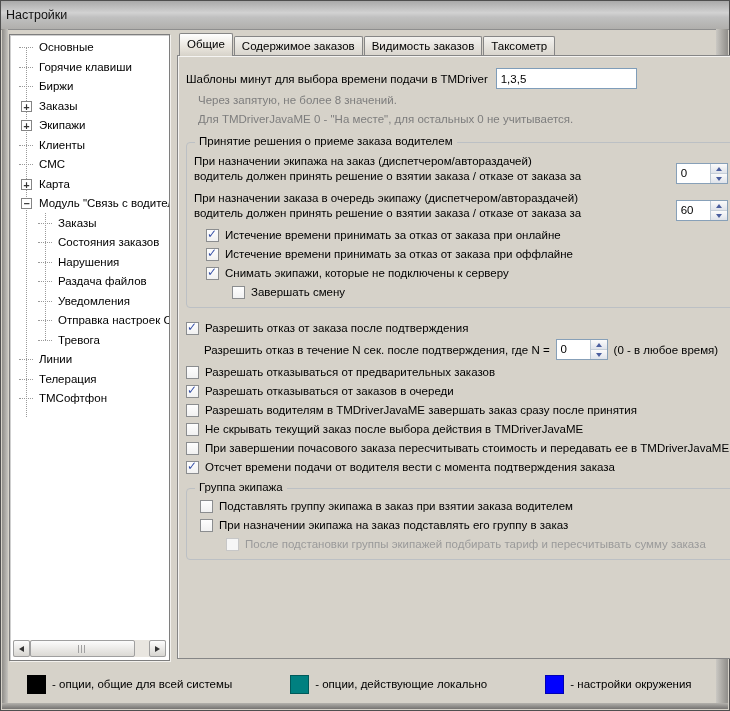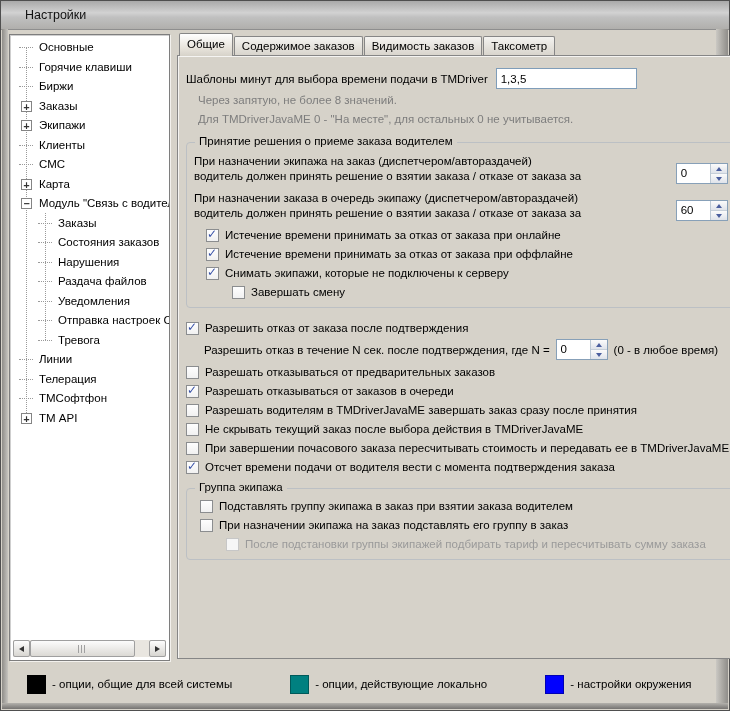--- a/index.html
+++ b/index.html
@@ -1,21 +1,21 @@
 <!DOCTYPE html>
 <html><head>
 <meta charset="utf-8">
 <style>
   html,body{margin:0;padding:0;}
   body{width:730px;height:711px;overflow:hidden;background:#7a7a7a;}
   .window{position:relative;width:730px;height:711px;box-sizing:border-box;
     background:#d6d2c9;border:1px solid #4f4f4f;
     font-family:"Liberation Sans",sans-serif;font-size:11.5px;color:#000;}
   .titlebar{height:28px;background:linear-gradient(180deg,#a9a9a9 0%,#d2d2d2 42%,#c0c0c0 58%,#b0afac 100%);
-    display:flex;align-items:center;padding-left:24px;border-bottom:1px solid #8e8e8e;
+    display:flex;align-items:center;padding-left:5px;border-bottom:1px solid #8e8e8e;
     font-size:12.5px;color:#111;}
   .lframe{position:absolute;top:28px;left:1px;width:6px;bottom:1px;background:linear-gradient(90deg,#8f8d89,#c6c4bf);}
   .rframe{position:absolute;top:28px;right:1px;width:12px;bottom:1px;background:linear-gradient(90deg,#cac8c3,#a9a7a2 55%,#8f8d89);}
   .bframe{position:absolute;left:1px;right:1px;bottom:1px;height:6px;background:linear-gradient(180deg,#b3b1ac,#757371);}
 
   
   .tree-panel{position:absolute;left:8px;top:33px;width:161px;height:627px;box-sizing:border-box;
     background:#fff;border:1px solid #7e7e7e;box-shadow:inset 1px 1px 0 #cfcfcf,1px 1px 0 #f3f1ed;
     overflow:hidden;padding-top:3px;}
   .guide{position:absolute;width:1px;z-index:0;
@@ -189,24 +189,20 @@
         <span class="tlabel">Линии</span>
       </div>
     <div class="trow" data-lv="0">
         <span class="expbox" data-exp="leaf"></span>
         <span class="tlabel">Телерация</span>
       </div>
     <div class="trow" data-lv="0">
         <span class="expbox" data-exp="leaf"></span>
         <span class="tlabel">ТМСофтфон</span>
       </div>
-    <div class="trow" data-lv="0">
-        <span class="expbox" data-exp="plus"></span>
-        <span class="tlabel">ТМ API</span>
-      </div>
 
     <div class="hscroll">
       <span class="sbn">
           <i class="arr-l"></i>
         </span>
       <span class="thumb">
           <span class="grip"></span>
         </span>
       <span class="sbn" style="margin-left:auto;">
           <i class="arr-r"></i>

